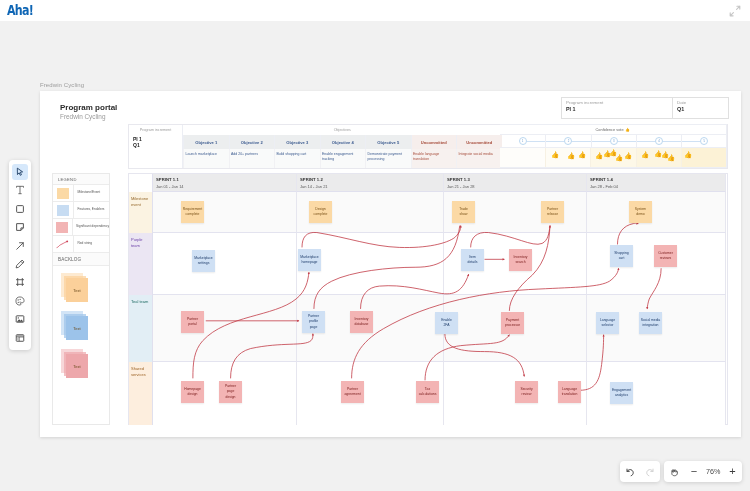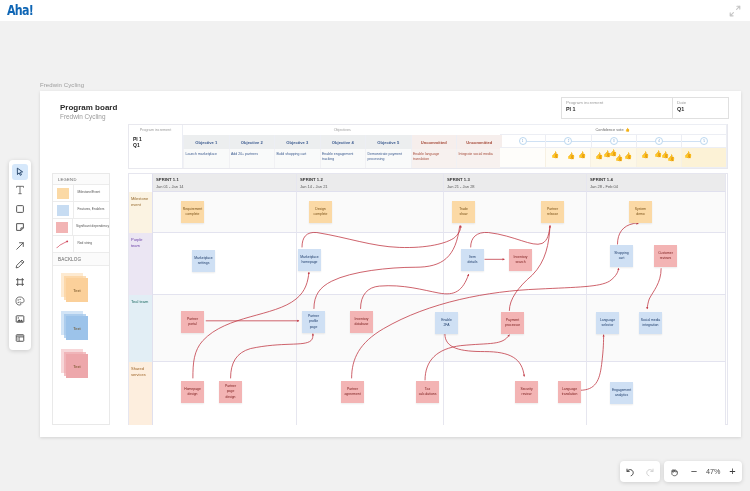--- a/index.html
+++ b/index.html
@@ -154,21 +154,21 @@
           <path d="M6.4 6.4v6.6" stroke="#4a4a4a" stroke-width="1.5"></path>
           <rect x="2.8" y="3.5" width="10.4" height="2" fill="#9a9a9a"></rect>
           <rect x="3" y="7" width="3" height="5.4" fill="#c3c3c3"></rect>
         </svg>
     </div>
   </div>
 
   <div class="breadcrumb">Fredwin Cycling</div>
 
   <div class="card">
-    <div class="bd-title">Program board</div>
+    <div class="bd-title">Program portal</div>
     <div class="bd-sub">Fredwin Cycling</div>
     <div class="meta">
       <div class="m1">
         <div class="meta-lab">Program increment</div>
         <div class="meta-val">PI 1</div>
       </div>
       <div class="m2">
         <div class="meta-lab">Date</div>
         <div class="meta-val">Q1</div>
       </div>
@@ -486,20 +486,20 @@
     <div class="zgrp">
       <div class="zbtn">
         <svg width="10" height="10" viewBox="0 0 16 16" fill="none" stroke="#3a3a3a" stroke-width="1.25" stroke-linejoin="round" stroke-linecap="round">
             <path d="M4.6 7.3V5.9a1.1 1.1 0 0 1 2.2 0v1.1M6.8 6.8V5.4a1.1 1.1 0 0 1 2.2 0v1.5M9 6.9V5.8a1.1 1.1 0 0 1 2.2 0v2.1"></path>
             <path d="M11.2 7.6a1.1 1.1 0 0 1 2.2 0v2.1c0 2.6-1.9 4.3-4.4 4.3-2.4 0-4.4-1.4-4.4-3.1V8.4c0-.6.5-1.1 1.1-1.1s1.1.5 1.1 1.1"></path>
           </svg>
       </div>
       <div class="zbtn">
           <span style="font-size:11px;color:#3d3d3d;line-height:1">−</span>
         </div>
-      <div class="zpct">47%</div>
+      <div class="zpct">76%</div>
       <div class="zbtn">
           <span style="font-size:11px;color:#3d3d3d;line-height:1">+</span>
         </div>
     </div>
   </div>
 
 </div>
 
 </body></html>

